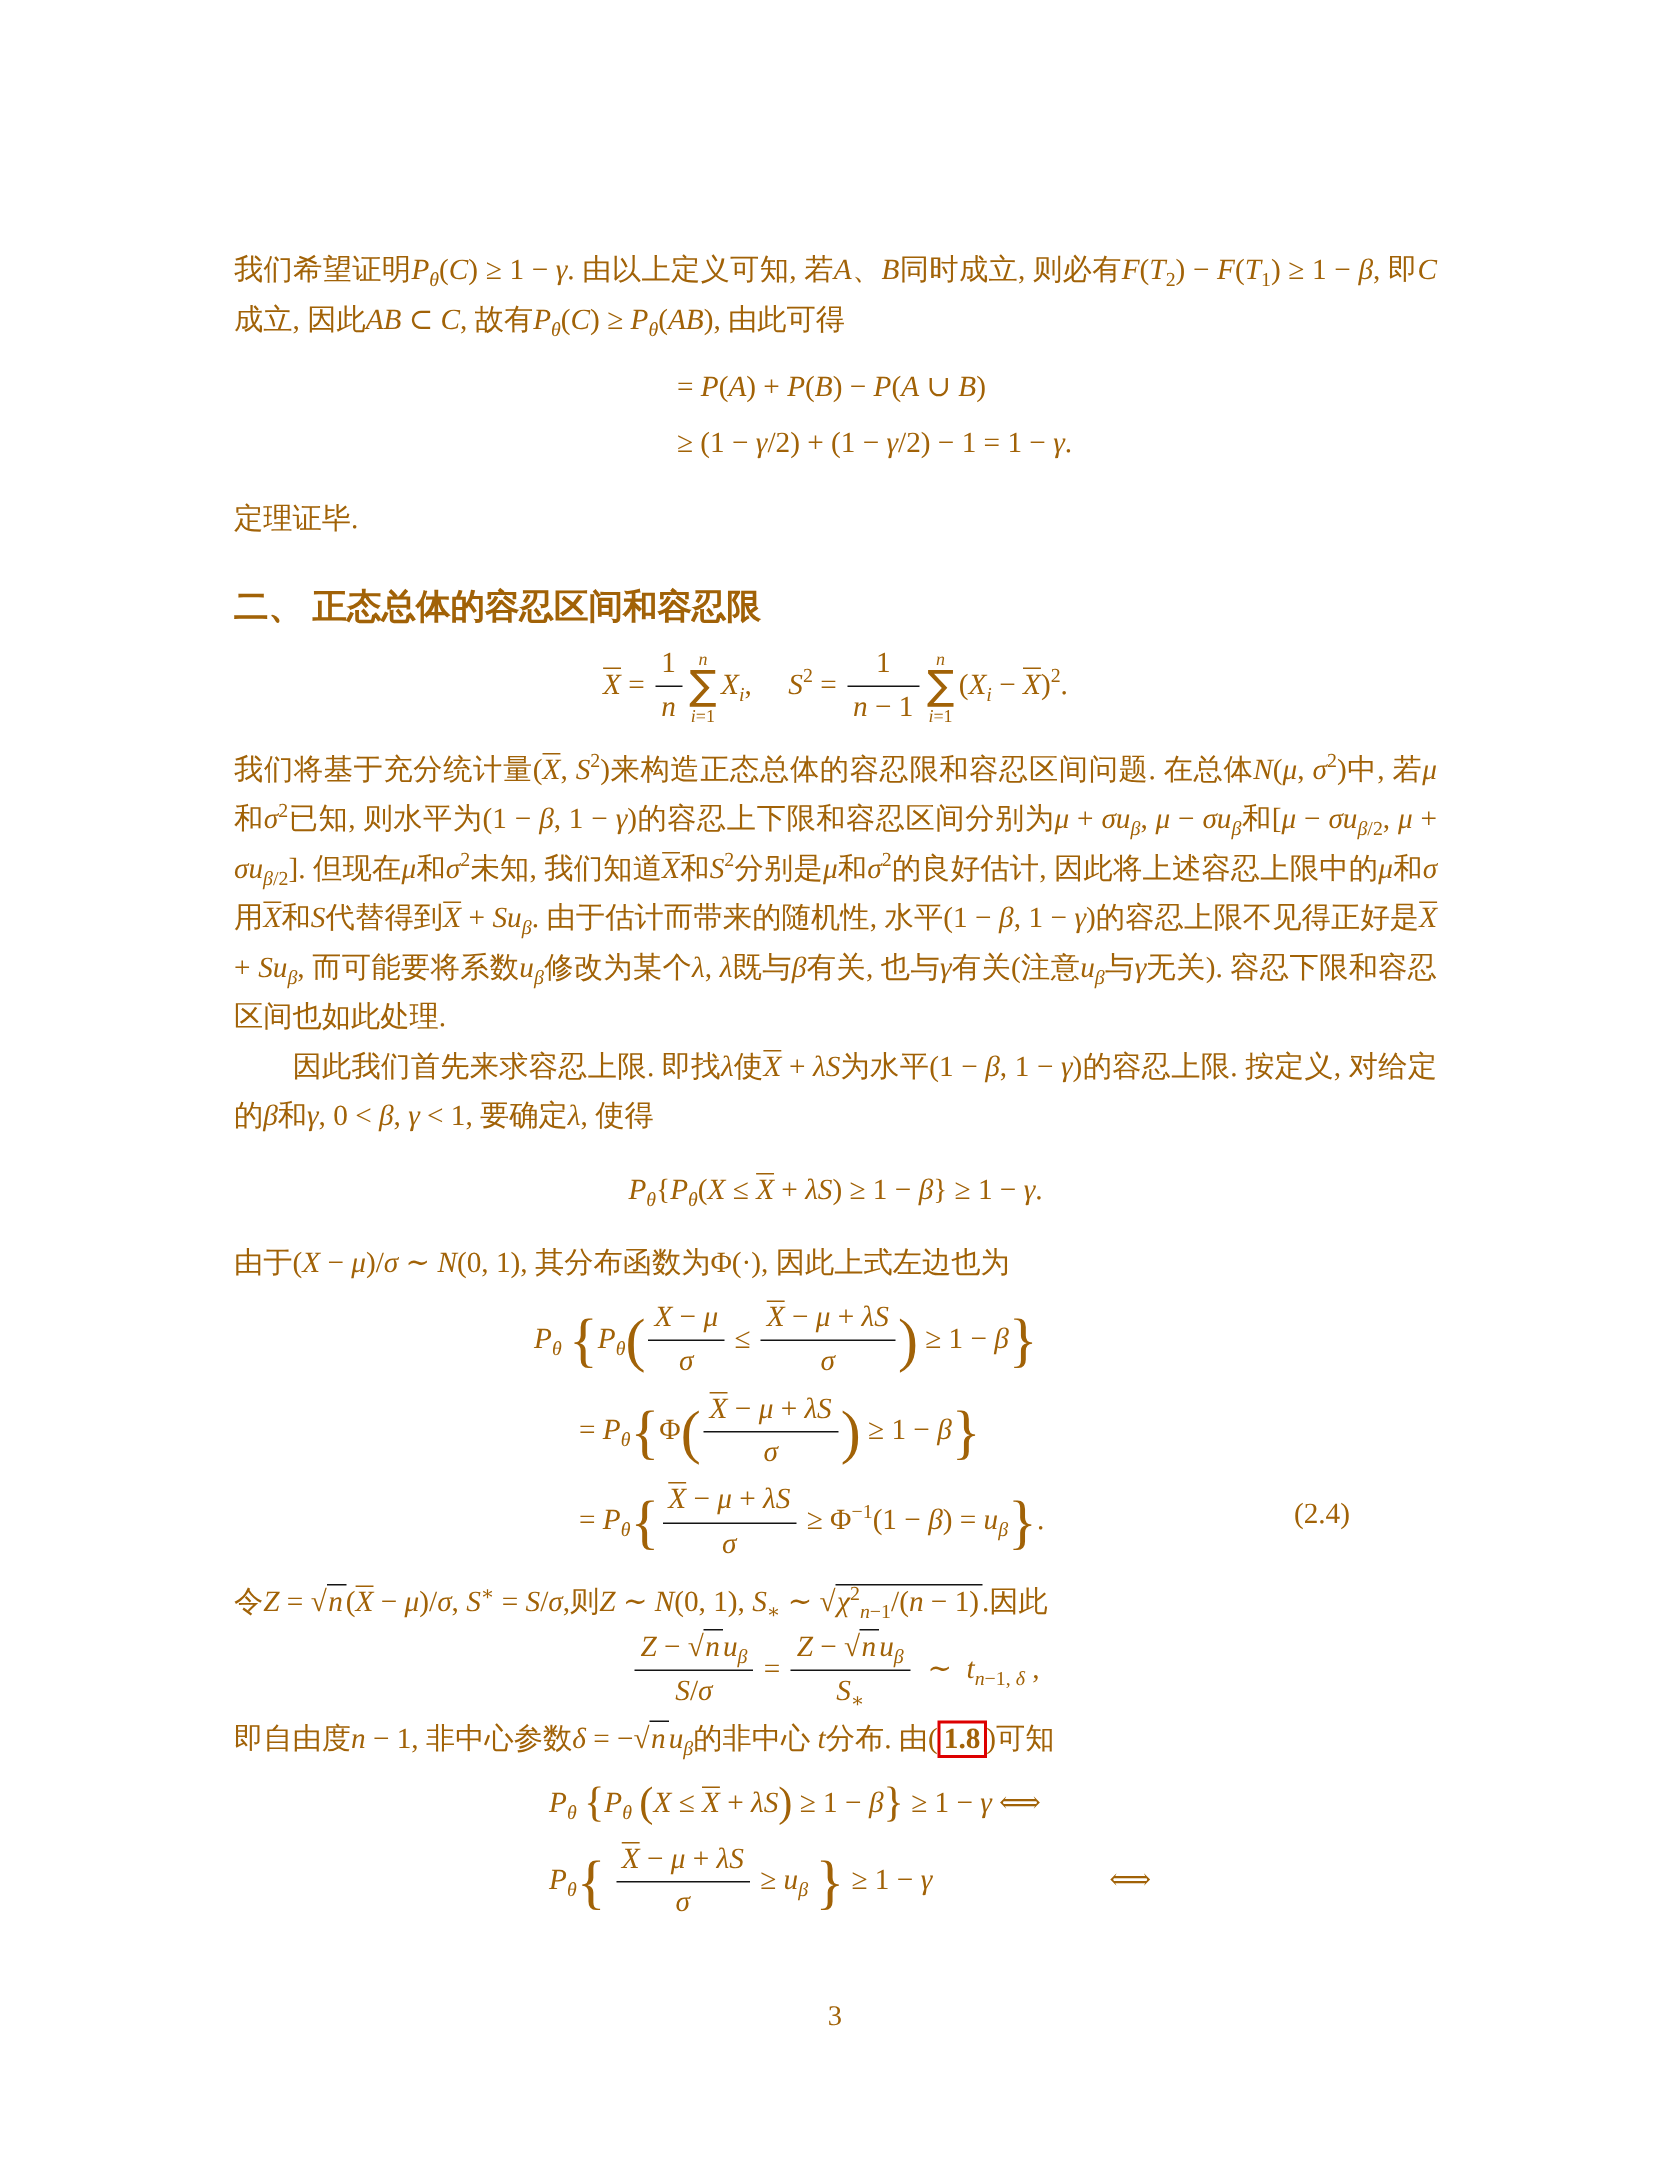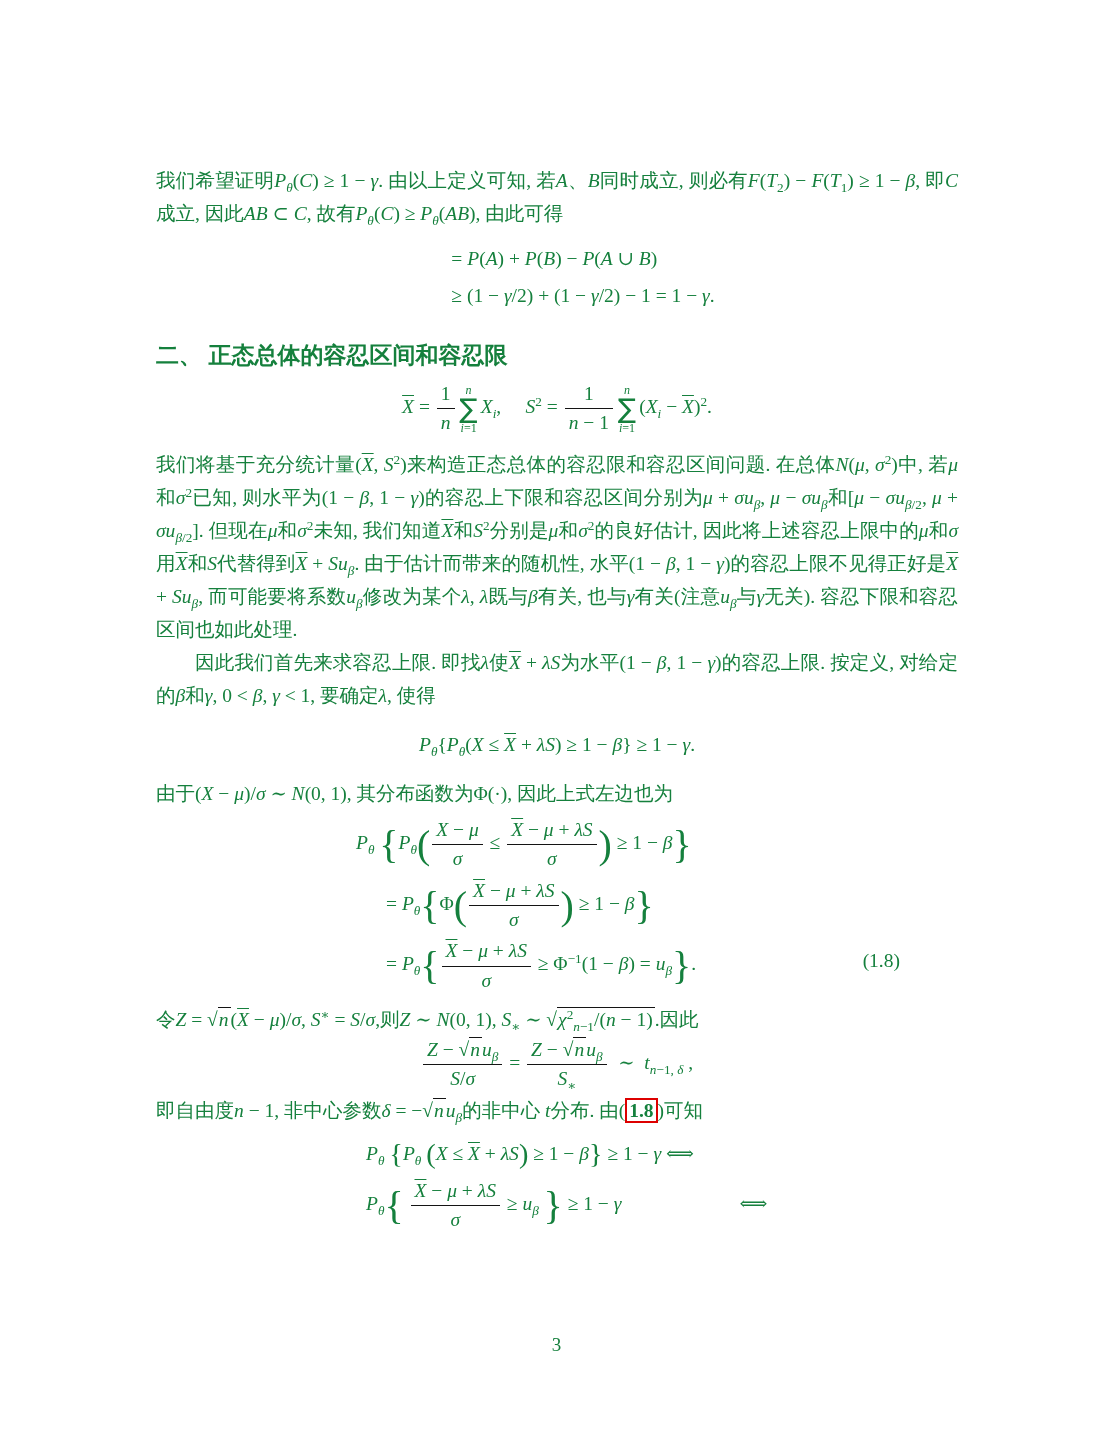--- a/index.html
+++ b/index.html
@@ -1,21 +1,21 @@
 <!DOCTYPE html>
 <html><head>
 <meta charset="utf-8">
 <style>
   html,body{margin:0;padding:0;background:#ffffff;}
   .page{
     position:relative;
     width:1113px;height:1428px;
     background:#ffffff;
     font-family:"Liberation Serif","DejaVu Serif",serif;
-    color:#15803d;
+    color:#a16207;
     overflow:hidden;
   }
   .content{
     position:absolute;left:156px;top:164px;width:802px;
     font-size:19.5px;line-height:33px;
   }
   .para{margin:0;text-align:justify;}
   .indent{text-indent:2em;}
   i{font-style:italic;}
   sub,sup{font-size:68%;line-height:0;}
@@ -59,20 +59,21 @@
 <div class="page">
   <main class="content">
 
     <p class="para">我们希望证明<i>P</i><sub><i>θ</i></sub>(<i>C</i>) ≥ 1 − <i>γ</i>. 由以上定义可知, 若<i>A</i>、<i>B</i>同时成立, 则必有<i>F</i>(<i>T</i><sub>2</sub>) − <i>F</i>(<i>T</i><sub>1</sub>) ≥ 1 − <i>β</i>, 即<i>C</i>成立, 因此<i>AB</i> ⊂ <i>C</i>, 故有<i>P</i><sub><i>θ</i></sub>(<i>C</i>) ≥ <i>P</i><sub><i>θ</i></sub>(<i>AB</i>), 由此可得</p>
 
     <div class="disp disp-align">
       <div class="eline ind">= <i>P</i>(<i>A</i>) + <i>P</i>(<i>B</i>) − <i>P</i>(<i>A</i> ∪ <i>B</i>)</div>
       <div class="eline ind">≥ (1 − <i>γ</i>/2) + (1 − <i>γ</i>/2) − 1 = 1 − <i>γ</i>.</div>
     </div>
 
+    <p class="para">定理证毕.</p>
 
     <h2 class="heading">二、 正态总体的容忍区间和容忍限</h2>
 
 
     <div class="disp center"><m-bar><i>X</i></m-bar> = <m-frac><m-num>1</m-num><m-den><i>n</i></m-den></m-frac><m-sum>
           <m-lt><i>n</i></m-lt>
           <m-sg>∑</m-sg>
           <m-lb><i>i</i>=1</m-lb>
         </m-sum><i>X</i><sub><i>i</i></sub>,  <i>S</i><sup>2</sup> = <m-frac><m-num>1</m-num><m-den><i>n</i> − 1</m-den></m-frac><m-sum>
           <m-lt><i>n</i></m-lt>
@@ -85,21 +86,21 @@
     <p class="para indent">因此我们首先来求容忍上限. 即找<i>λ</i>使<m-bar><i>X</i></m-bar> + <i>λS</i>为水平(1 − <i>β</i>, 1 − <i>γ</i>)的容忍上限. 按定义, 对给定的<i>β</i>和<i>γ</i>, 0 &lt; <i>β</i>, <i>γ</i> &lt; 1, 要确定<i>λ</i>, 使得</p>
 
     <div class="disp center" style="margin:16px 0;"><i>P</i><sub><i>θ</i></sub>{<i>P</i><sub><i>θ</i></sub>(<i>X</i> ≤ <m-bar><i>X</i></m-bar> + <i>λS</i>) ≥ 1 − <i>β</i>} ≥ 1 − <i>γ</i>.</div>
 
     <p class="para">由于(<i>X</i> − <i>μ</i>)/<i>σ</i> ∼ <i>N</i>(0, 1), 其分布函数为Φ(·), 因此上式左边也为</p>
 
     <div class="disp disp4">
       <div class="eline4"><i>P</i><sub><i>θ</i></sub> <m-bigg>{</m-bigg><i>P</i><sub><i>θ</i></sub><m-bigg>(</m-bigg><m-frac><m-num><i>X</i> − <i>μ</i></m-num><m-den><i>σ</i></m-den></m-frac> ≤ <m-frac><m-num><m-bar><i>X</i></m-bar> − <i>μ</i> + <i>λS</i></m-num><m-den><i>σ</i></m-den></m-frac><m-bigg>)</m-bigg> ≥ 1 − <i>β</i><m-bigg>}</m-bigg></div>
       <div class="eline4 ind4">= <i>P</i><sub><i>θ</i></sub><m-bigg>{</m-bigg>Φ<m-bigg>(</m-bigg><m-frac><m-num><m-bar><i>X</i></m-bar> − <i>μ</i> + <i>λS</i></m-num><m-den><i>σ</i></m-den></m-frac><m-bigg>)</m-bigg> ≥ 1 − <i>β</i><m-bigg>}</m-bigg></div>
       <div class="eline4 ind4">= <i>P</i><sub><i>θ</i></sub><m-bigg>{</m-bigg><m-frac><m-num><m-bar><i>X</i></m-bar> − <i>μ</i> + <i>λS</i></m-num><m-den><i>σ</i></m-den></m-frac> ≥ Φ<sup>−1</sup>(1 − <i>β</i>) = <i>u</i><sub><i>β</i></sub><m-bigg>}</m-bigg>.</div>
-      <span class="eq-tag">(1.8)</span>
+      <span class="eq-tag">(2.4)</span>
     </div>
 
     <p class="para">令<i>Z</i> = <m-sqrt>√<m-rad><i>n</i></m-rad></m-sqrt>(<m-bar><i>X</i></m-bar> − <i>μ</i>)/<i>σ</i>, <i>S</i><sup>∗</sup> = <i>S</i>/<i>σ</i>,则<i>Z</i> ∼ <i>N</i>(0, 1), <i>S</i><sub>∗</sub> ∼ <m-sqrt>√<m-rad><i>χ</i><sup>2</sup><sub><i>n</i>−1</sub>/(<i>n</i> − 1)</m-rad></m-sqrt>.因此</p>
 
     <div class="disp center" style="margin:2px 0;"><m-frac><m-num><i>Z</i> − <m-sqrt>√<m-rad><i>n</i></m-rad></m-sqrt><i>u</i><sub><i>β</i></sub></m-num><m-den><i>S</i>/<i>σ</i></m-den></m-frac> = <m-frac><m-num><i>Z</i> − <m-sqrt>√<m-rad><i>n</i></m-rad></m-sqrt><i>u</i><sub><i>β</i></sub></m-num><m-den><i>S</i><sub>∗</sub></m-den></m-frac> ∼ <i>t</i><sub><i>n</i>−1, <i>δ</i></sub> ,</div>
 
     <p class="para"><span>即自由度<i>n</i> − 1, 非中心参数<i>δ</i> = −<m-sqrt>√<m-rad><i>n</i></m-rad></m-sqrt><i>u</i><sub><i>β</i></sub>的非中心 <i>t</i>分布. 由(</span><span class="eqref">1.8</span><span>)可知</span></p>
 
     <div class="disp disp6">
       <div class="eline6"><i>P</i><sub><i>θ</i></sub> <m-big>{</m-big><i>P</i><sub><i>θ</i></sub> <m-big>(</m-big><i>X</i> ≤ <m-bar><i>X</i></m-bar> + <i>λS</i><m-big>)</m-big> ≥ 1 − <i>β</i><m-big>}</m-big> ≥ 1 − <i>γ</i> ⟺</div>

